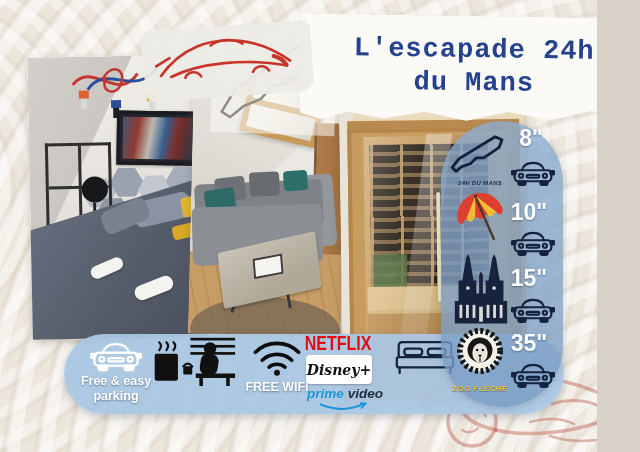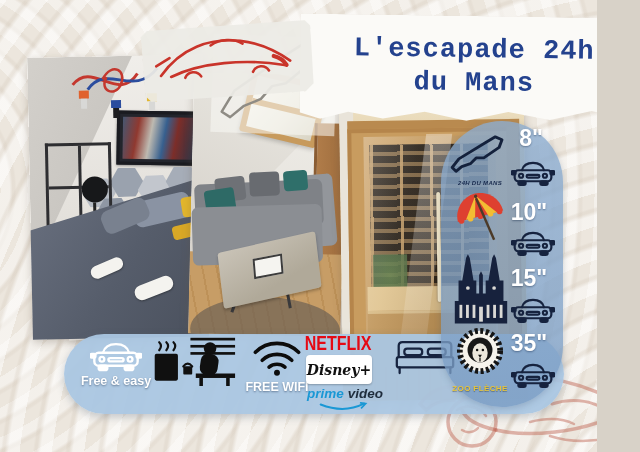--- a/index.html
+++ b/index.html
@@ -260,20 +260,21 @@
         <rect x="0.5" y="13" width="4.5" height="3.5" rx="1" fill="#ffffff"></rect>
         <rect x="43" y="13" width="4.5" height="3.5" rx="1" fill="#ffffff"></rect>
         <circle cx="11" cy="18" r="2.2"></circle>
         <circle cx="37" cy="18" r="2.2"></circle>
         <rect x="17" y="17" width="14" height="3" rx="1.5"></rect>
         <rect x="8" y="24" width="8" height="4" rx="2" fill="#ffffff"></rect>
         <rect x="32" y="24" width="8" height="4" rx="2" fill="#ffffff"></rect>
       </g>
     </svg>
     <div class="ab-txt" id="park-l1">Free &amp; easy</div>
+    <div class="ab-txt" id="park-l2">parking</div>
 
     <svg class="abs" id="sauna-ic" viewBox="0 0 96 56">
       <g fill="#101010">
         <rect x="44" y="2" width="50" height="3"></rect>
           <rect x="44" y="10" width="50" height="3"></rect>
           <rect x="44" y="18" width="50" height="3"></rect>
         <rect x="4" y="20" width="26" height="30" rx="2"></rect>
         <rect x="36" y="34" width="10" height="9" rx="1"></rect>
         <circle cx="66" cy="14" r="7"></circle>
         <rect x="55" y="20" width="20" height="24" rx="8" transform="rotate(8 65 32)"></rect>

